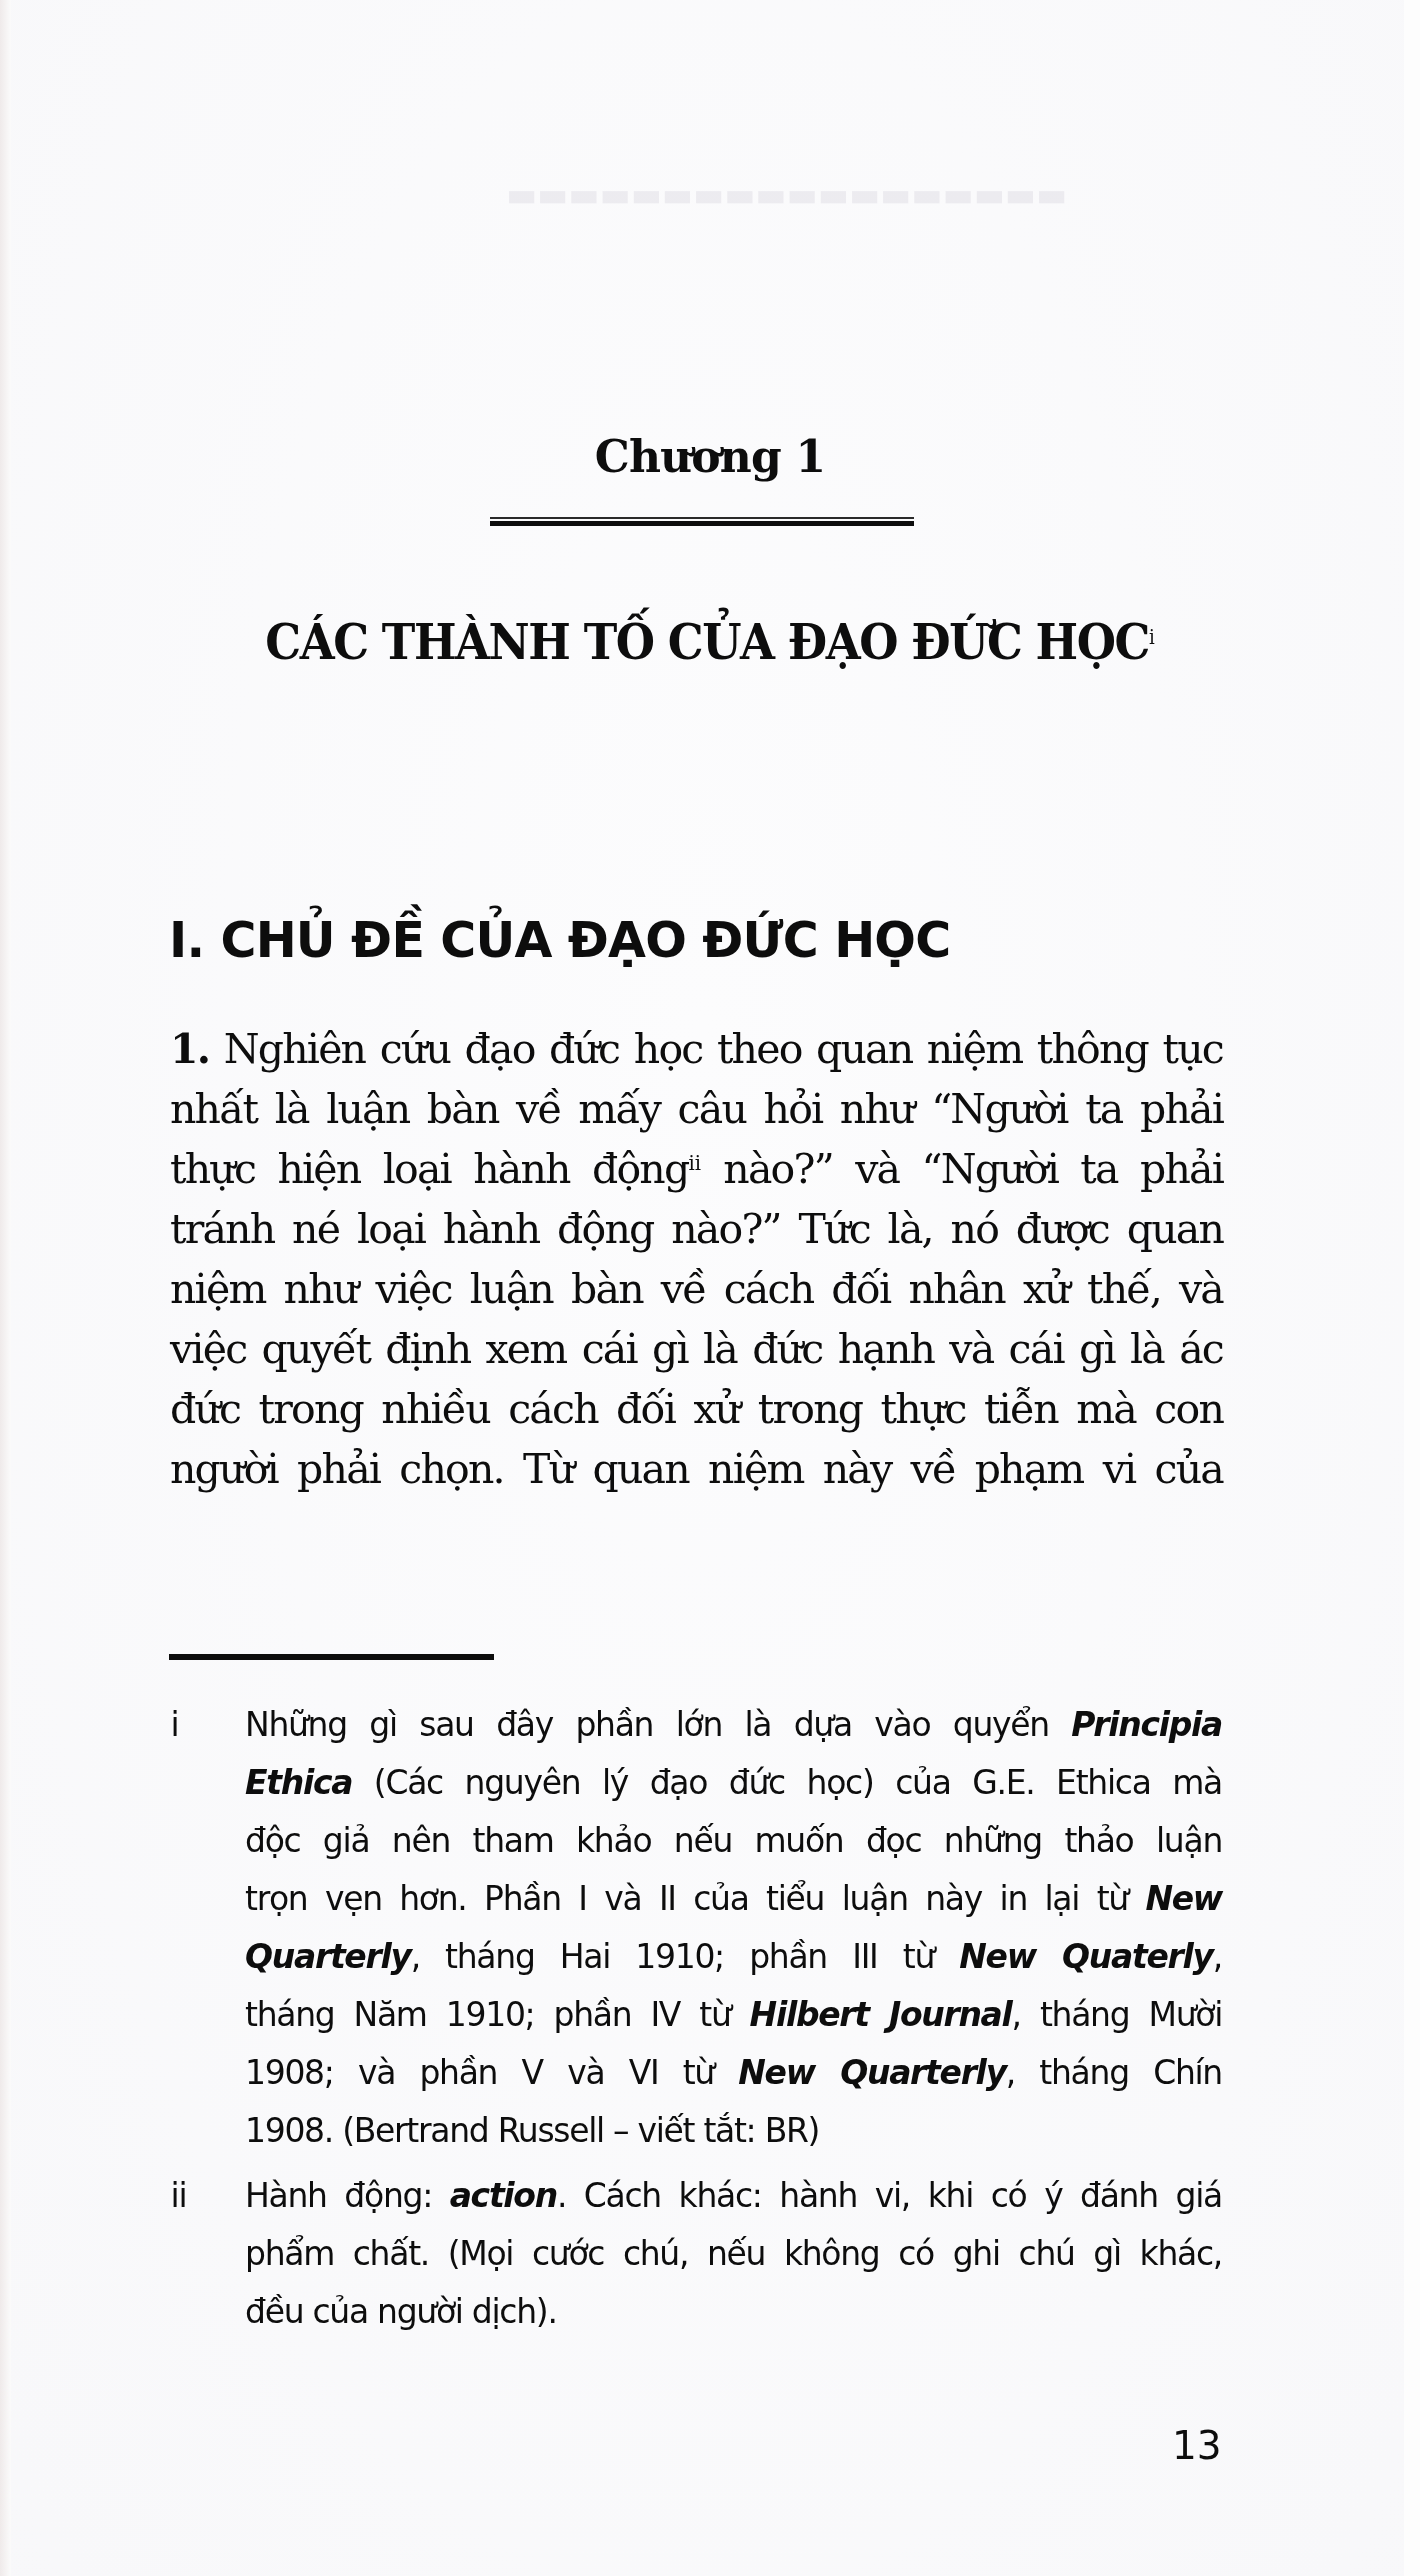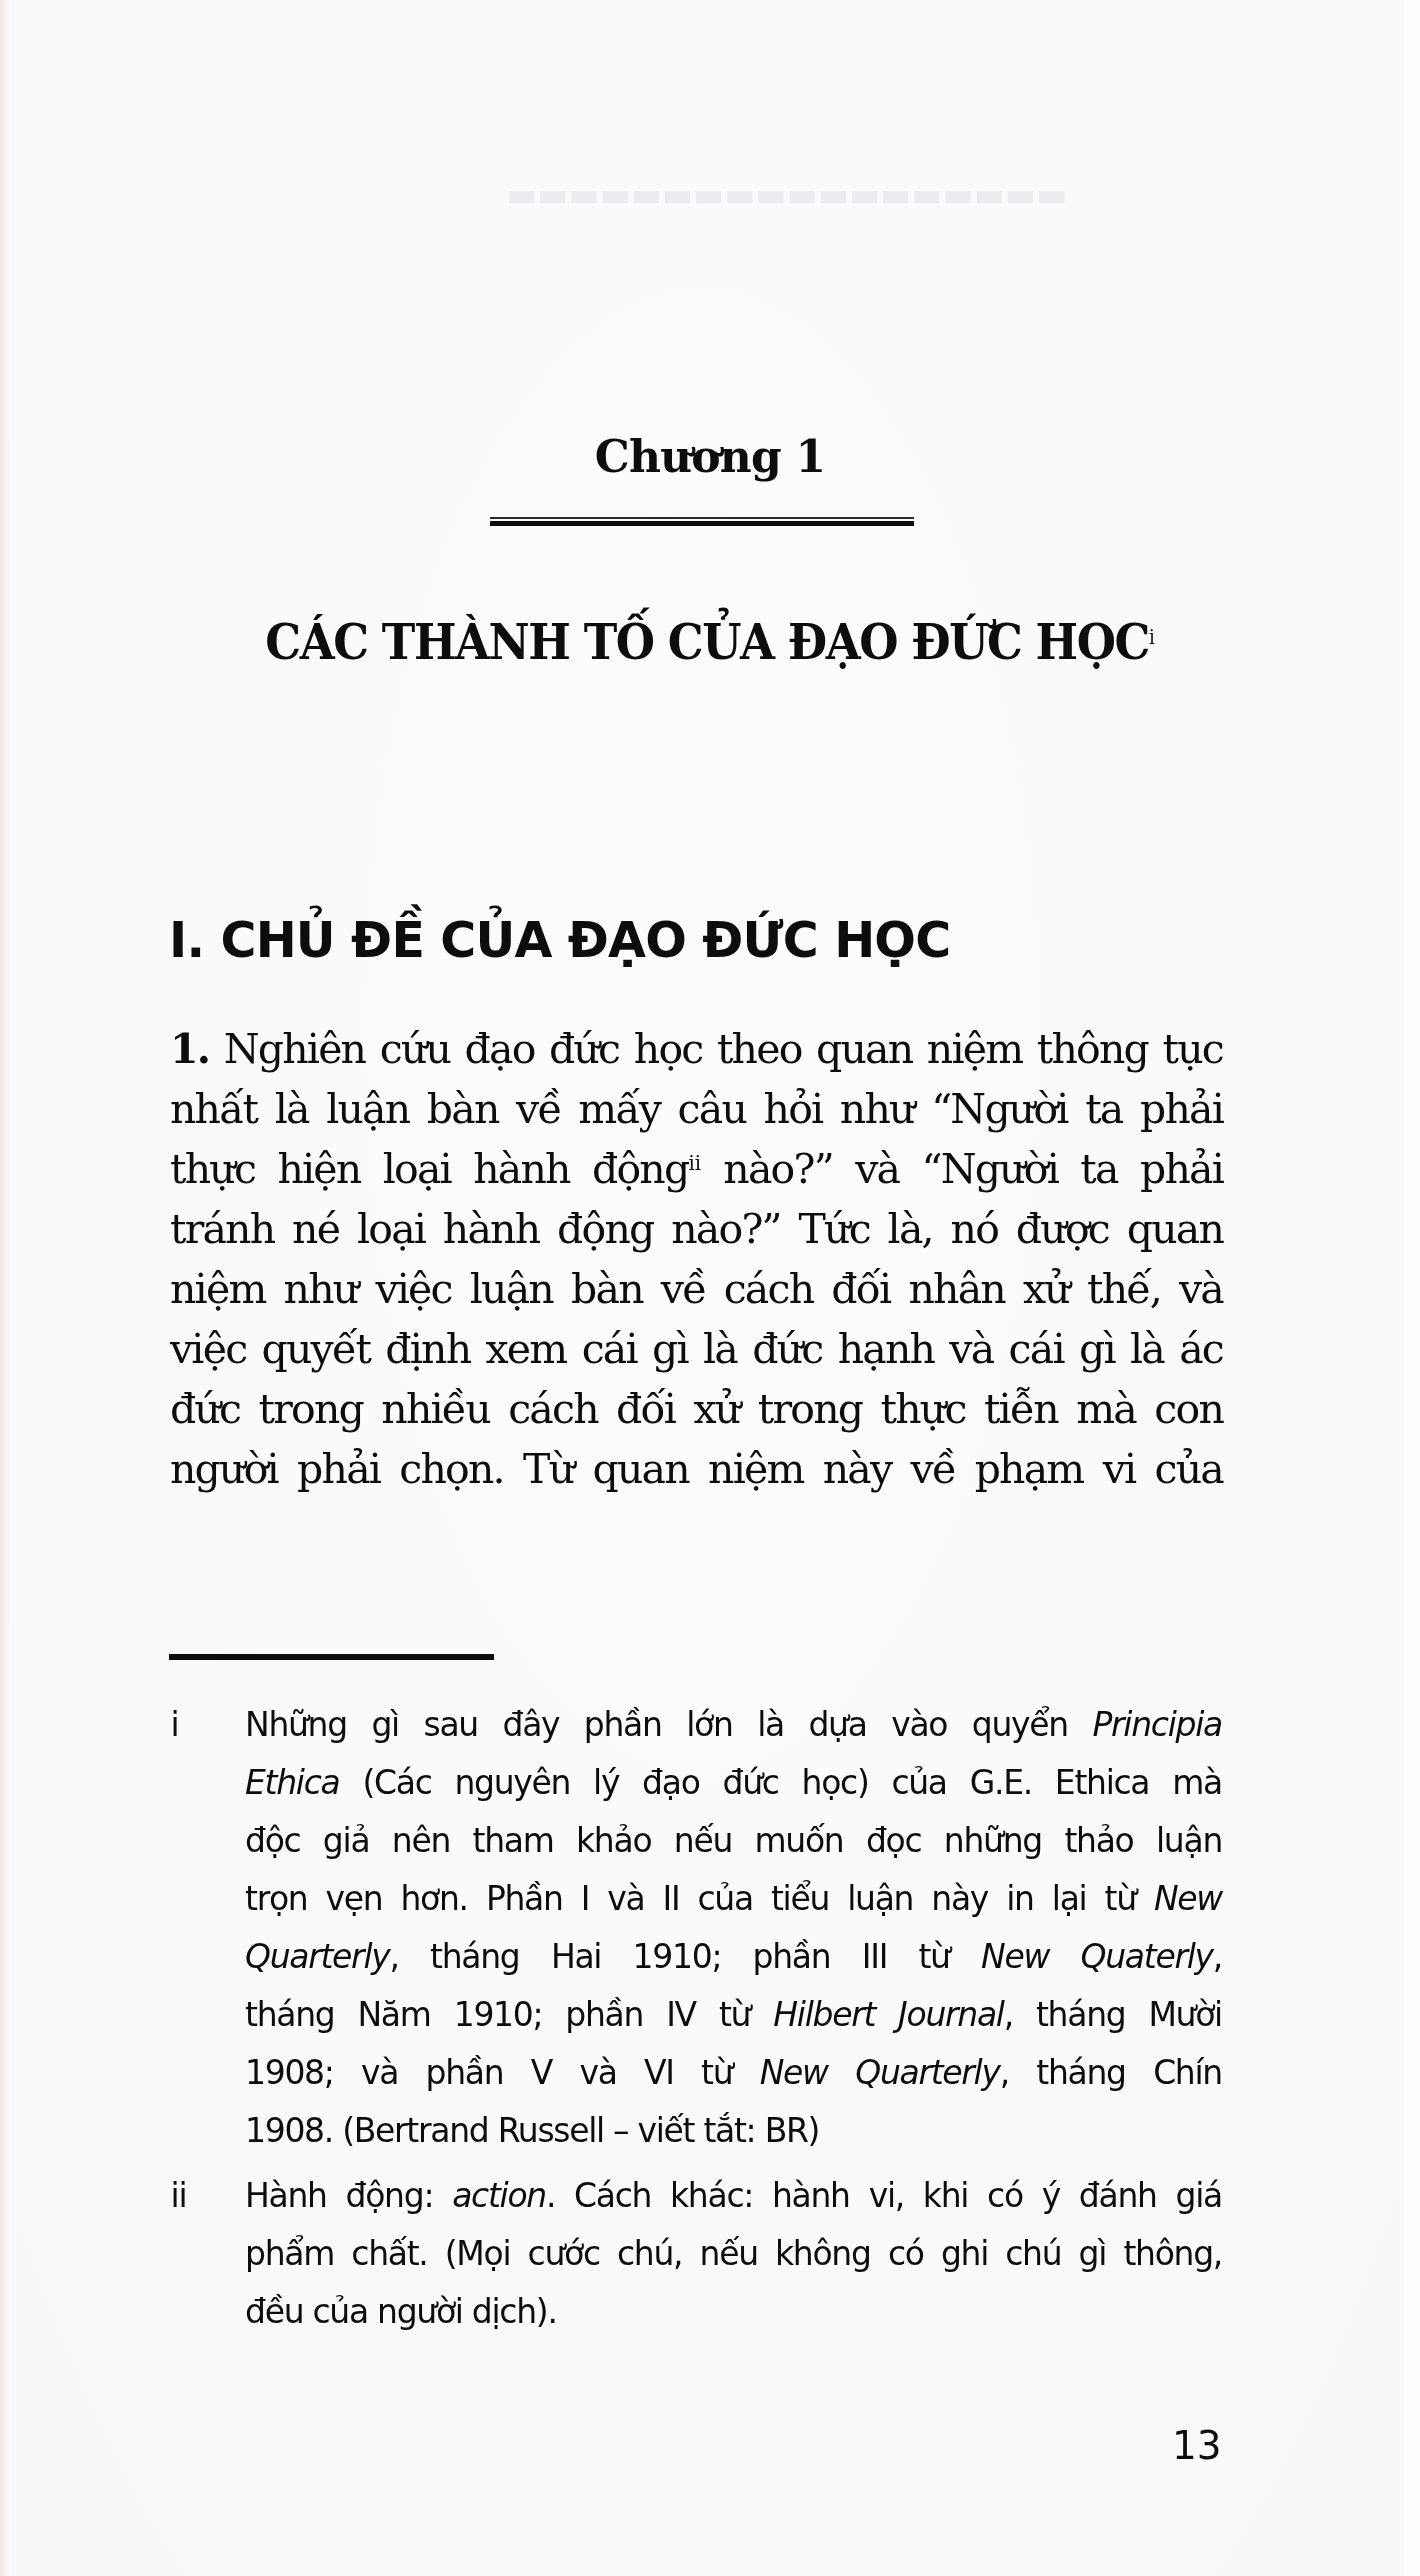--- a/index.html
+++ b/index.html
@@ -146,21 +146,21 @@
     }
     .footnote .line {
       display: block;
       white-space: nowrap;
       text-align: justify;
       text-align-last: justify;
     }
     .footnote .line.last {
       text-align-last: left;
     }
-    .footnote i, .footnote .it { font-style: italic; }
+    .footnote i, .footnote .it { font-style: italic; font-weight: bold; }
     .page-number {
       position: absolute;
       left: 1172px;
       top: 2421px;
       font-family: "DejaVu Sans", sans-serif;
       font-size: 39px;
       line-height: 49px;
     }
   </style>
 </head>
@@ -206,21 +206,21 @@
           <span class="line"><span class="it">Quarterly</span><span>, tháng Hai 1910; phần III từ </span><span class="it">New Quaterly</span><span>,</span></span>
           <span class="line"><span>tháng Năm 1910; phần IV từ </span><span class="it">Hilbert Journal</span><span>, tháng Mười</span></span>
           <span class="line"><span>1908; và phần V và VI từ </span><span class="it">New Quarterly</span><span>, tháng Chín</span></span>
           <span class="line last"><span>1908. (Bertrand Russell – viết tắt: BR)</span></span>
         </div>
     </div>
     <div class="footnote">
       <span class="marker">ii</span>
       <div class="fn-lines">
           <span class="line"><span>Hành động: </span><span class="it">action</span><span>. Cách khác: hành vi, khi có ý đánh giá</span></span>
-          <span class="line"><span>phẩm chất. (Mọi cước chú, nếu không có ghi chú gì thông,</span></span>
+          <span class="line"><span>phẩm chất. (Mọi cước chú, nếu không có ghi chú gì khác,</span></span>
           <span class="line last"><span>đều của người dịch).</span></span>
         </div>
     </div>
   </div>
 
   <div class="page-number">13</div>
 </div>
 
 
 </body></html>

